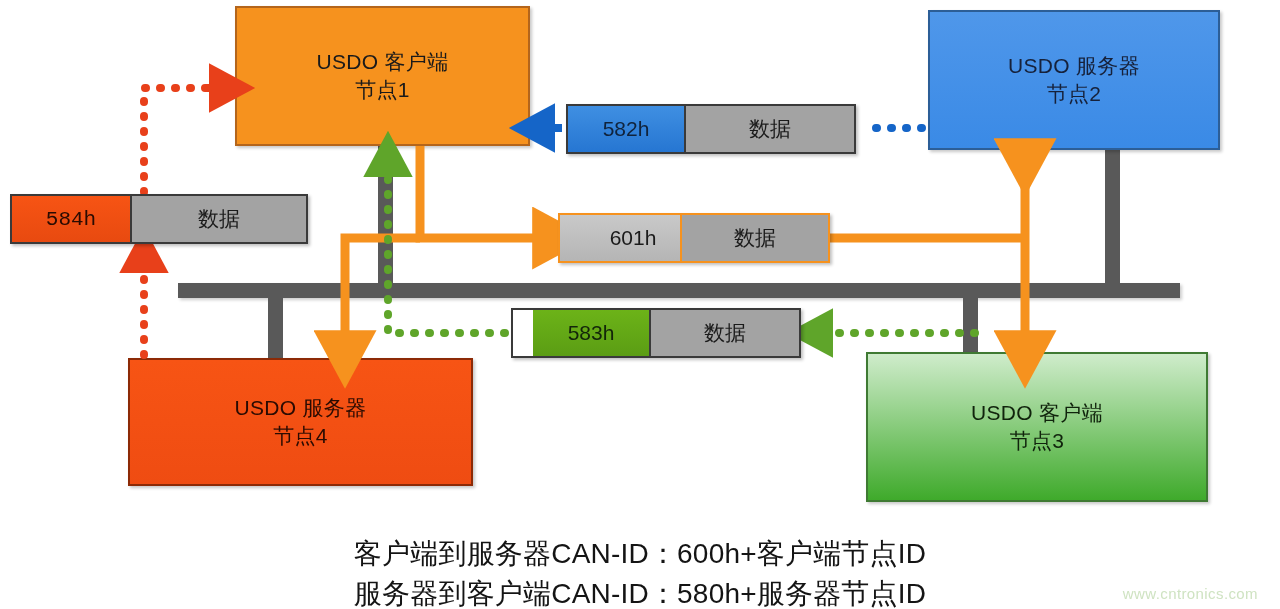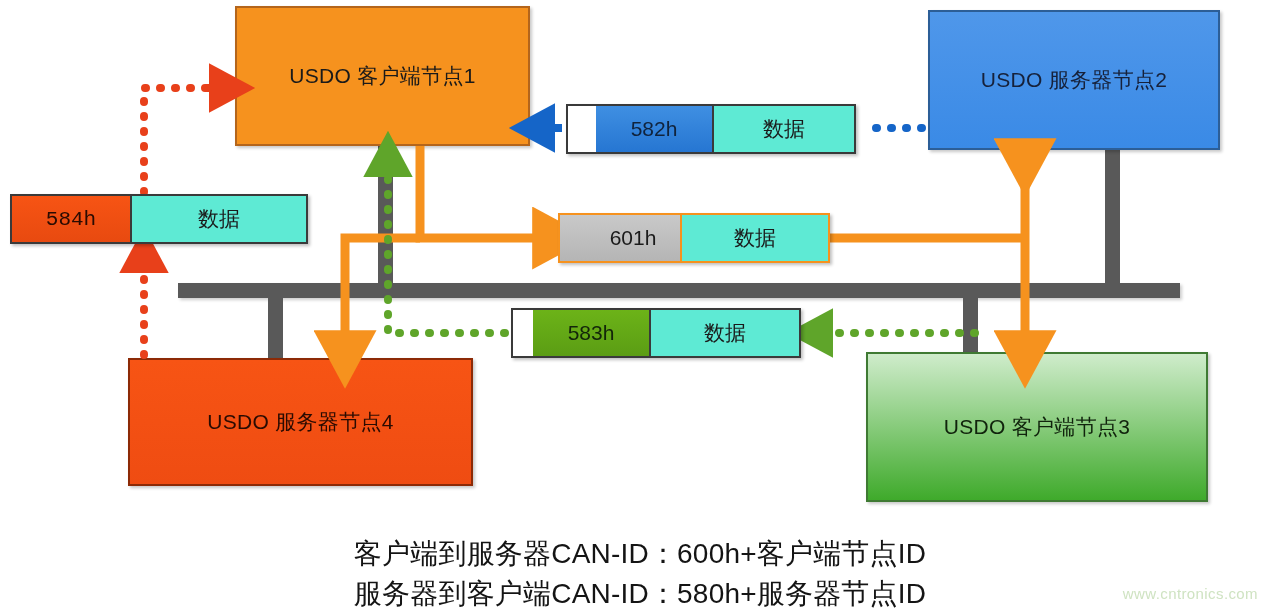--- a/index.html
+++ b/index.html
@@ -8,21 +8,21 @@
     background:#ffffff;
     font-family:"Liberation Sans","DejaVu Sans",sans-serif;
     overflow:hidden;
   }
   #stage{position:relative;width:1280px;height:609px;}
 
   
   .node{
     position:absolute;
     box-sizing:border-box;
-    display:flex;flex-direction:row;
+    display:flex;flex-direction:column;
     align-items:center;justify-content:center;
     color:#1a1a1a;
     font-size:21px;
     line-height:1.35;
     letter-spacing:.3px;
     z-index:6;
   }
   .node .ln{display:block;white-space:nowrap;}
 
   #node1{
@@ -68,24 +68,24 @@
   .frame{
     position:absolute;display:flex;align-items:stretch;
     box-sizing:border-box;
     z-index:8;
     box-shadow:2px 2px 3px rgba(0,0,0,.25);
   }
   .frame .id,.frame .data{
     display:flex;align-items:center;justify-content:center;
     font-size:21px;color:#1a1a1a;box-sizing:border-box;
   }
-  .frame .data{background:#5eead4;}
+  .frame .data{background:#a3a3a3;}
 
   #frame582{left:566px;top:104px;width:290px;height:50px;
-            border:2px solid #3a3a3a;padding-left:28px;}
+            border:2px solid #3a3a3a;}
   #frame582 .id{width:116px;background:#2C7FD9;
             background:linear-gradient(#3f8fe2,#2676d2);color:#10233c;}
   #frame582 .data{flex:1;border-left:2px solid #3a3a3a;}
 
   #frame584{left:10px;top:194px;width:298px;height:50px;
             border:2px solid #3a3a3a;font-family:Liberation Mono, monospace;}
   #frame584 .id{width:118px;background:#F4511E;
             background:linear-gradient(#f75414,#e84a10);color:#2a0b02;}
   #frame584 .data{flex:1;border-left:2px solid #3a3a3a;}
 

